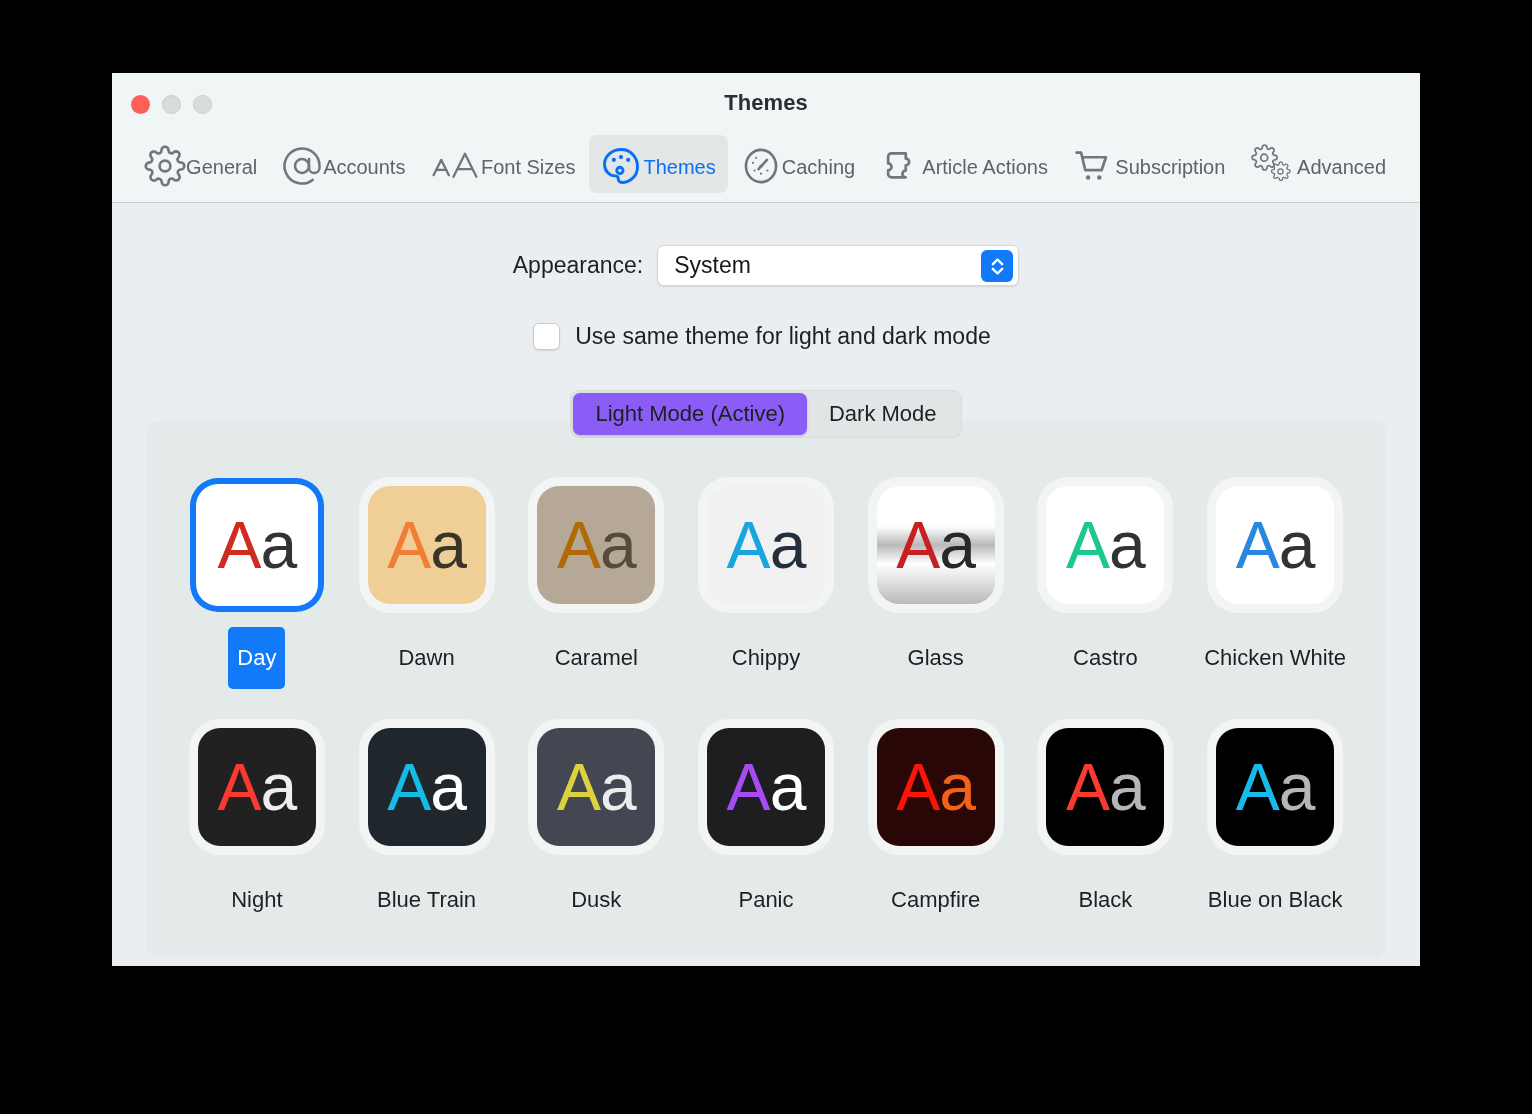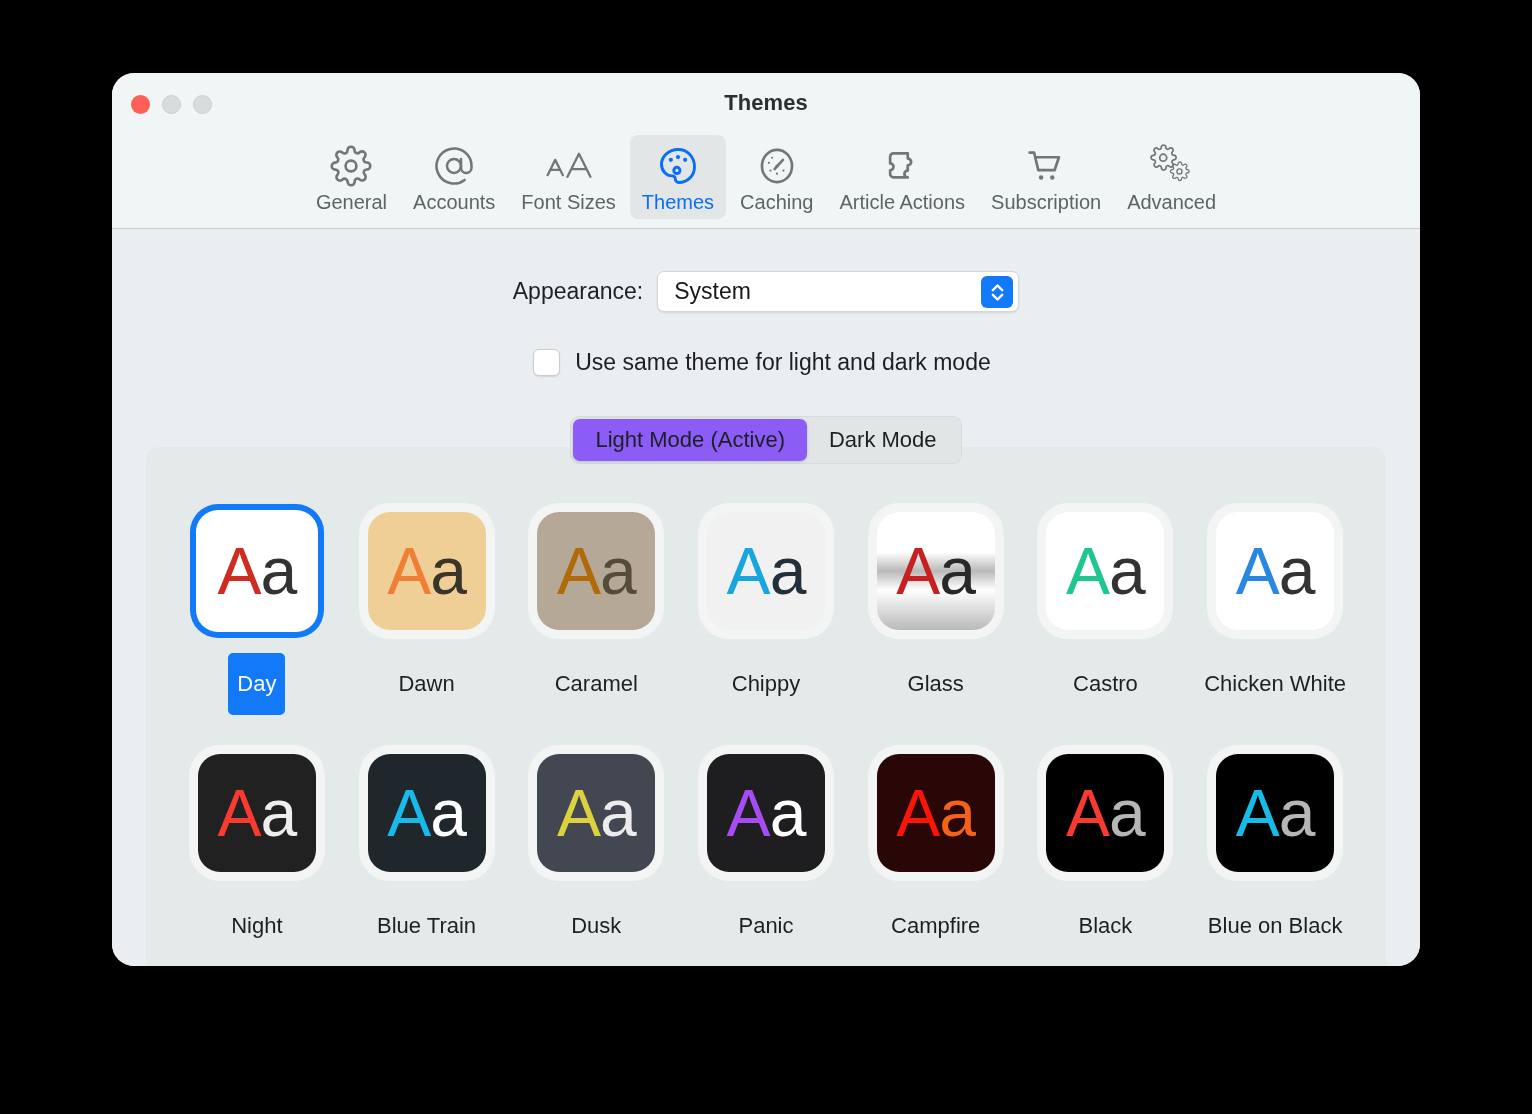--- a/index.html
+++ b/index.html
@@ -20,21 +20,21 @@
   }
 
   
   #window {
     position: absolute;
     left: 112px;
     top: 73px;
     width: 1308px;
     height: 893px;
     background: #ebeef0;
-    border-radius: 22px;
+    border-radius: 1px;
     box-shadow: 0 22px 60px rgba(0,0,0,0.55);
     overflow: hidden;
     display: flex;
     flex-direction: column;
   }
 
   
   .titlebar {
     position: relative;
     height: 62px;
@@ -76,21 +76,20 @@
     border-bottom: 1px solid #c8cdcd;
     padding: 0 22px 9px 22px;
     display: flex;
     justify-content: center;
     align-items: flex-end;
     gap: 2px;
   }
 
   .tab {
     display: flex;
-    flex-direction: column;
     align-items: center;
     justify-content: flex-end;
     padding: 9px 12px 5px 12px;
     border-radius: 8px;
     min-width: 76px;
     cursor: default;
   }
   .tab.selected { background: #e2e6e7; }
 
   .tab-icon {

